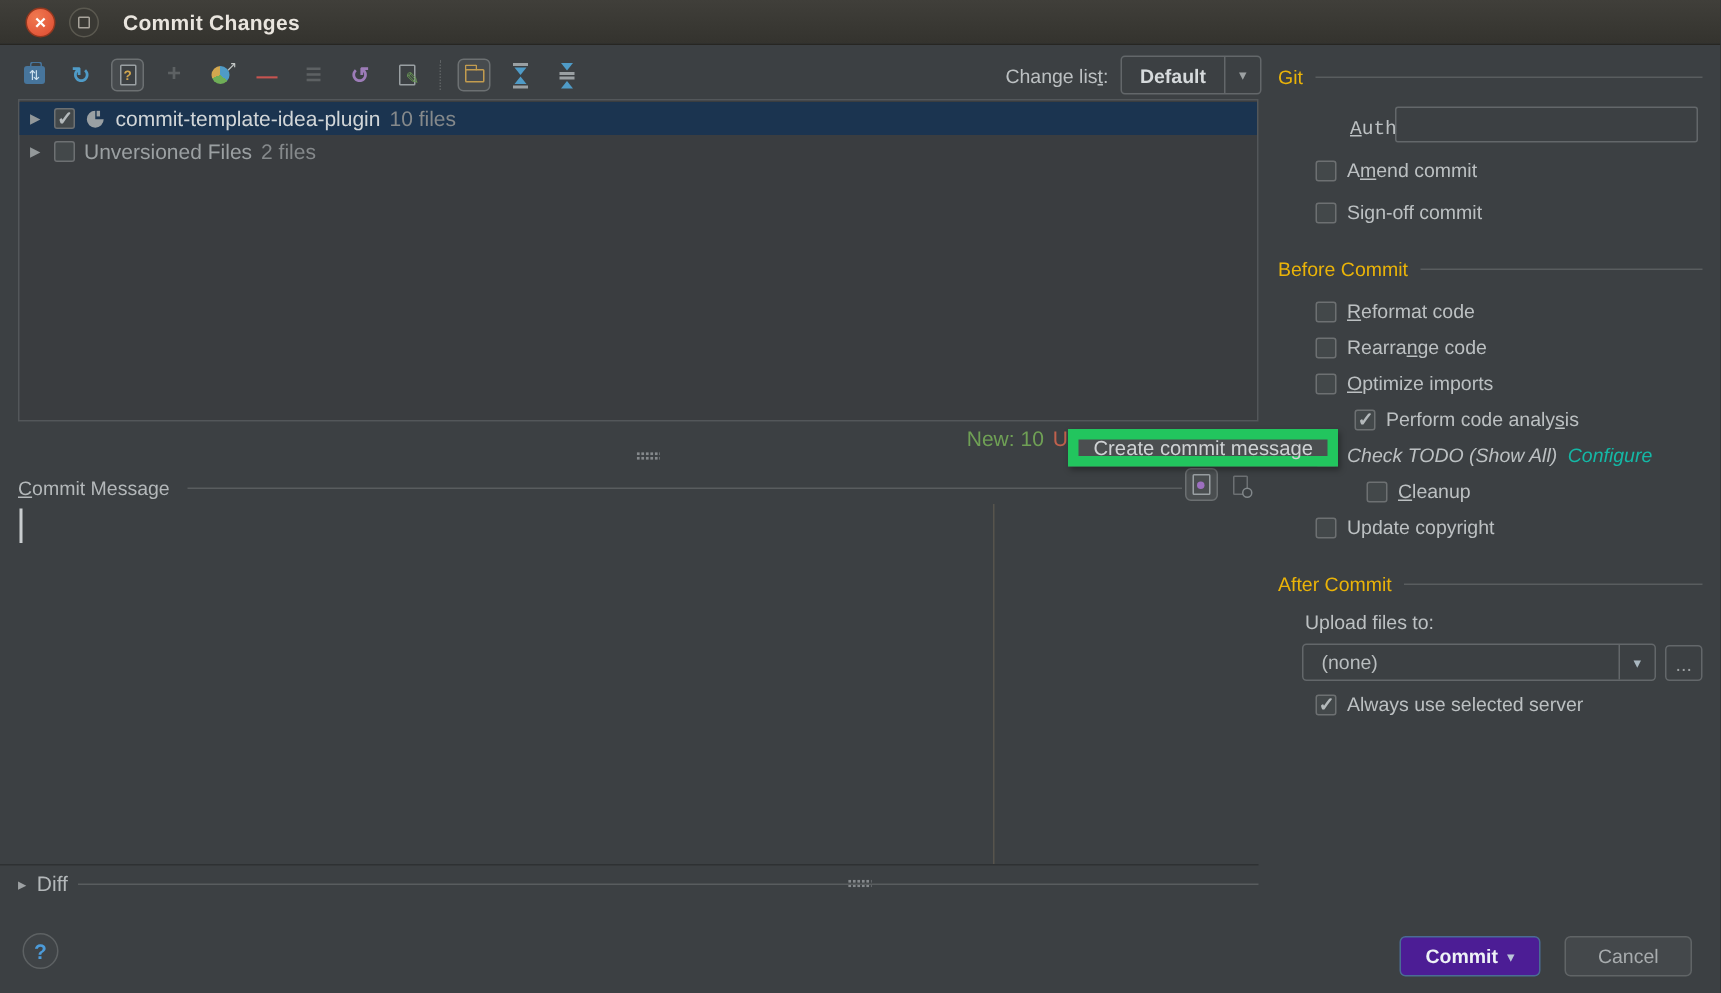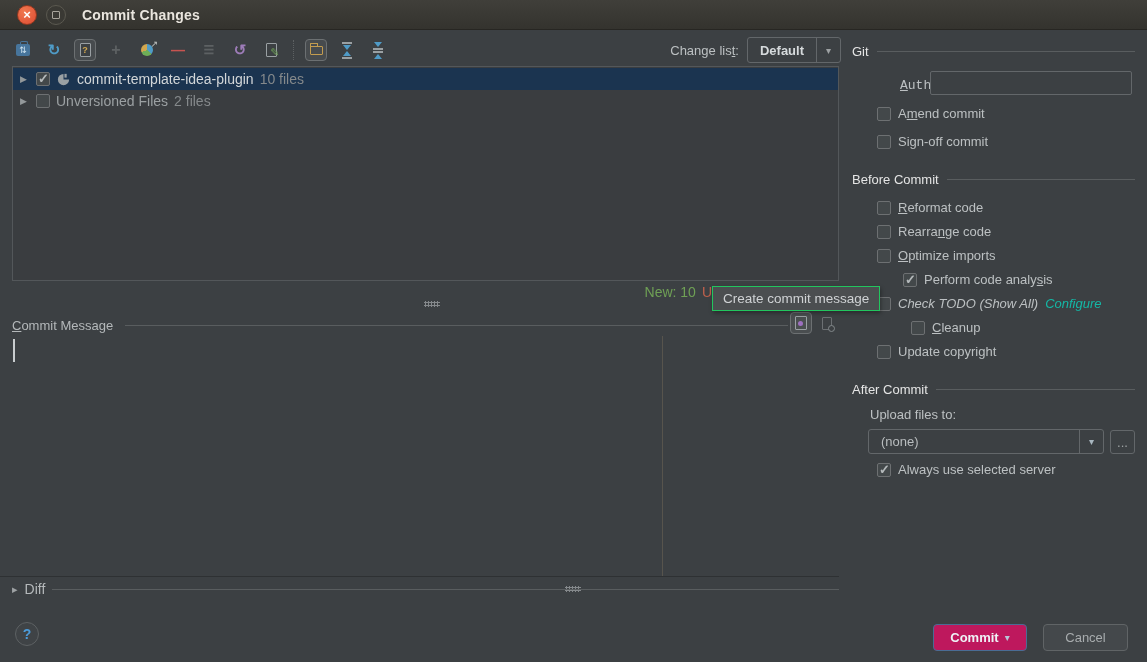--- a/index.html
+++ b/index.html
@@ -41,21 +41,21 @@
   .tri-dn { width:0; height:0; border-left:4px solid transparent; border-right:4px solid transparent; border-top:5px solid #4f9bc7; }
   .tri-up { width:0; height:0; border-left:4px solid transparent; border-right:4px solid transparent; border-bottom:5px solid #4f9bc7; }
   .tsep { width:1px; height:20px; border-left:1px dotted #5d6163; margin:0 2px; }
 
   .changelist { position:absolute; top:37px; right:306px; height:26px; display:flex; align-items:center; gap:8px; }
   .combo { height:26px; border:1px solid #63676a; border-radius:3px; display:flex; align-items:stretch; background:#3c4043; }
   .combo .val { padding:0 12px; display:flex; align-items:center; color:#d6dadc; font-weight:bold; }
   .combo .arr { width:24px; border-left:1px solid #63676a; display:flex; align-items:center; justify-content:center; color:#9da1a3; font-size:10px; }
 
   
-  .sec-head { position:absolute; display:flex; align-items:center; gap:8px; color:#e5e5e5; }
+  .sec-head { position:absolute; display:flex; align-items:center; gap:8px; color:#eab308; }
   .sec-head .rule { flex:1; height:1px; background:#595d5f; }
   .opt-row { position:absolute; display:flex; align-items:center; gap:7px; }
   .cb { width:14px; height:14px; background:#43484a; border:1px solid #6d7072; border-radius:2px; position:relative; flex:0 0 auto; }
   .cb.checked::after { content:"✓"; position:absolute; left:1px; top:-2px; color:#b4b9bb; font-size:13px; font-weight:bold; }
   .mn { text-decoration:underline; }
   .link { color:#14b8a6; }
   .ifield { position:absolute; background:#3c4043; border:1px solid #63676a; border-radius:2px; color:#c7cbcd; font-family:"Liberation Sans",sans-serif; font-size:13px; padding:0 6px; }
 
   
   .tree { position:absolute; left:12px; top:66px; width:827px; height:215px; background:#3a3d40; border:1px solid #53575a; }
@@ -65,21 +65,21 @@
   .count { color:#85898b; }
   .plugin-ic { width:15px; height:15px; }
   .legend { position:absolute; left:0; top:284px; width:712px; display:flex; justify-content:flex-end; gap:6px; font-size:14px; }
   .lg-new { color:#6fa055; }
   .lg-unv { color:#c0614d; }
 
   .splitdots { position:absolute; width:16px; height:6px;
     background-image:radial-gradient(circle, #85898c 1px, transparent 1.2px); background-size:3px 3px; }
 
   
-  .tooltip { position:absolute; left:712px; top:286px; height:25px; padding:0 10px; background:#4b4e50; border:1px solid #22c55e; display:flex; align-items:center; color:#cfd2d4; font-size:13.5px; z-index:30; box-shadow:1px 2px 4px rgba(0,0,0,.35); }
+  .tooltip { position:absolute; left:712px; top:286px; height:25px; padding:0 10px; background:#4b4e50; border:7px solid #22c55e; display:flex; align-items:center; color:#cfd2d4; font-size:13.5px; z-index:30; box-shadow:1px 2px 4px rgba(0,0,0,.35); }
 
   
   .cm-head { position:absolute; left:12px; top:318px; width:776px; display:flex; align-items:center; gap:12px; color:#b4b8ba; }
   .cm-head .rule { flex:1; height:1px; background:#595d5f; }
   .cm-btn { position:absolute; width:22px; height:22px; border-radius:4px; display:flex; align-items:center; justify-content:center; }
   .cm-btn.hov { border:1px solid #6c7072; background:#4a4e50; }
   .msg-doc { width:12px; height:14px; border:1px solid #9aa0a3; border-radius:1px; position:relative; }
   .msg-doc .dot { position:absolute; left:2px; top:4px; width:5px; height:5px; border-radius:50%; background:#9d6fc0; }
   .hist-doc { width:10px; height:13px; border:1px solid #7d8183; border-radius:1px; position:relative; opacity:.75; }
   .hist-doc .clk { position:absolute; right:-4px; bottom:-3px; width:7px; height:7px; border:1px solid #9aa0a3; border-radius:50%; background:#3c4043; }
@@ -87,21 +87,21 @@
   .caret { position:absolute; left:13px; top:3px; width:1.5px; height:23px; background:#c9cdcf; }
   .margin-line { position:absolute; left:662px; top:0; width:1px; height:240px; background:#57544d; }
 
   
   .hsep { position:absolute; left:0; top:576px; width:839px; height:1px; background:#2e3133; }
   .diff-head { position:absolute; left:12px; top:581px; width:827px; display:flex; align-items:center; gap:7px; color:#b4b8ba; font-size:14px; }
   .diff-head .rule { flex:1; height:1px; background:#595d5f; }
   .diff-head .arr { color:#9ea2a4; font-size:11px; }
   .help { position:absolute; left:15px; top:622px; width:24px; height:24px; border-radius:50%; background:#3f4346; border:1px solid #5d6163; display:flex; align-items:center; justify-content:center; color:#4c9bd9; font-weight:bold; font-size:14px; }
   .btn { position:absolute; top:624px; height:27px; border-radius:4px; display:flex; align-items:center; justify-content:center; font-size:13px; }
-  .btn.commit { left:933px; width:94px; background:#be185d; border:1px solid #4a6c94; color:#eef2f6; font-weight:bold; gap:6px; }
+  .btn.commit { left:933px; width:94px; background:#4c1d95; border:1px solid #4a6c94; color:#eef2f6; font-weight:bold; gap:6px; }
   .btn.commit .arr { color:#b9c6d8; font-size:10px; font-weight:normal; }
   .btn.cancel { left:1043px; width:85px; background:#44484b; border:1px solid #606466; color:#a8acae; }
 </style>
 </head>
 <body>
 
 <div id="window">
 
   <div class="titlebar">
     <div class="winbtn close">

